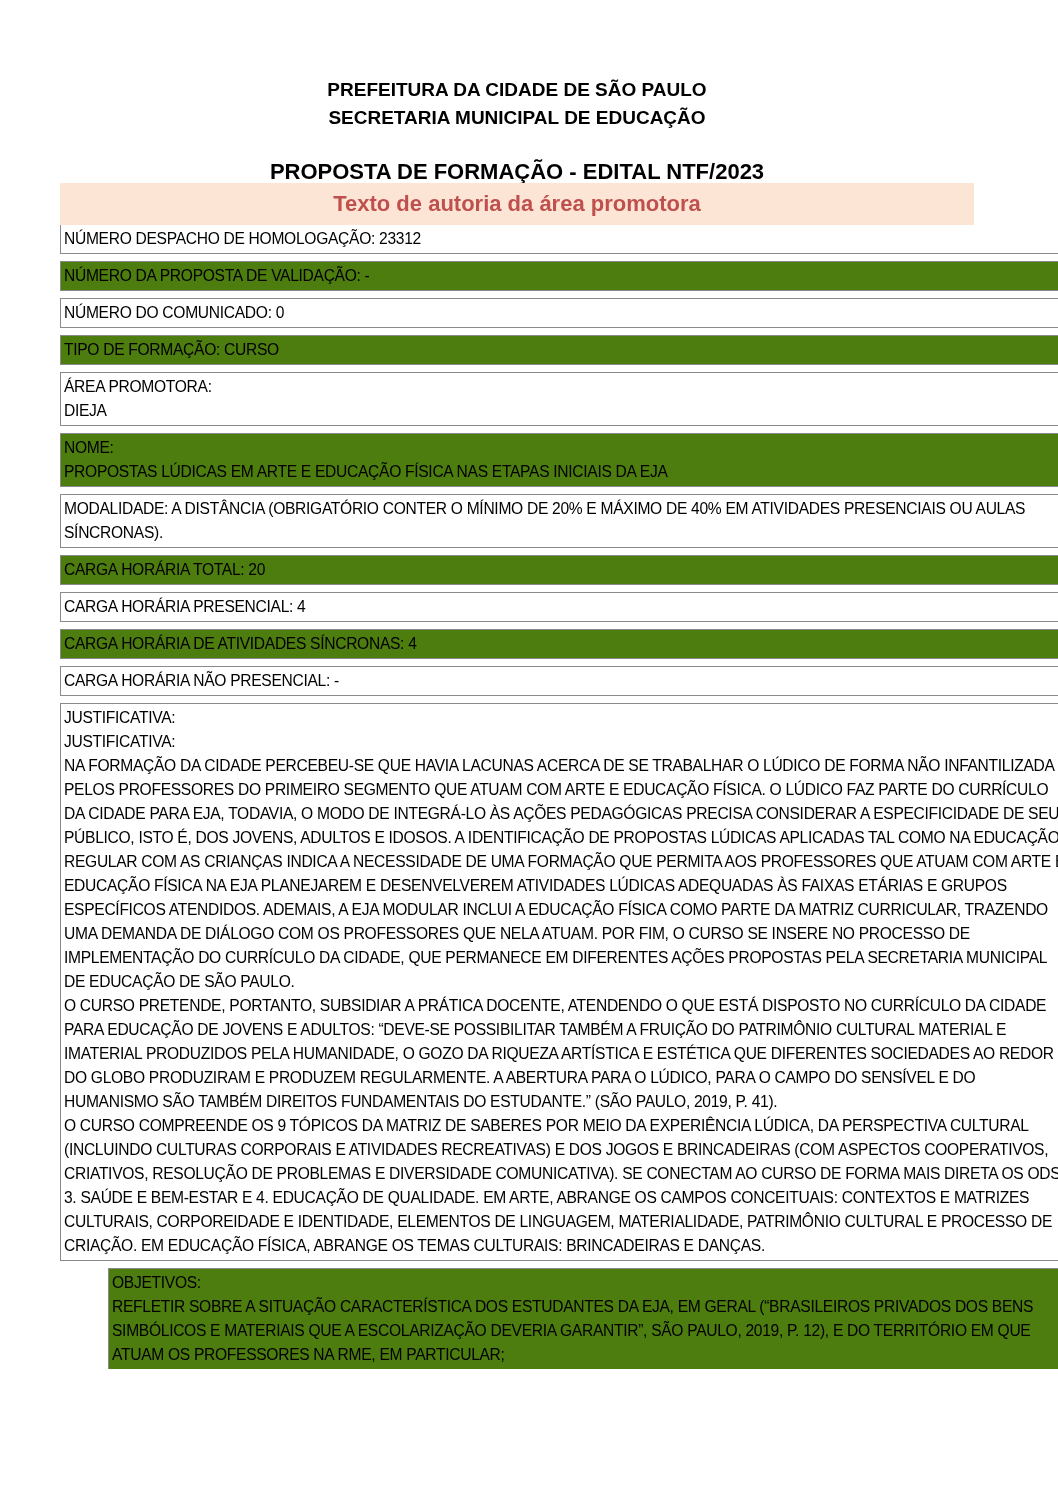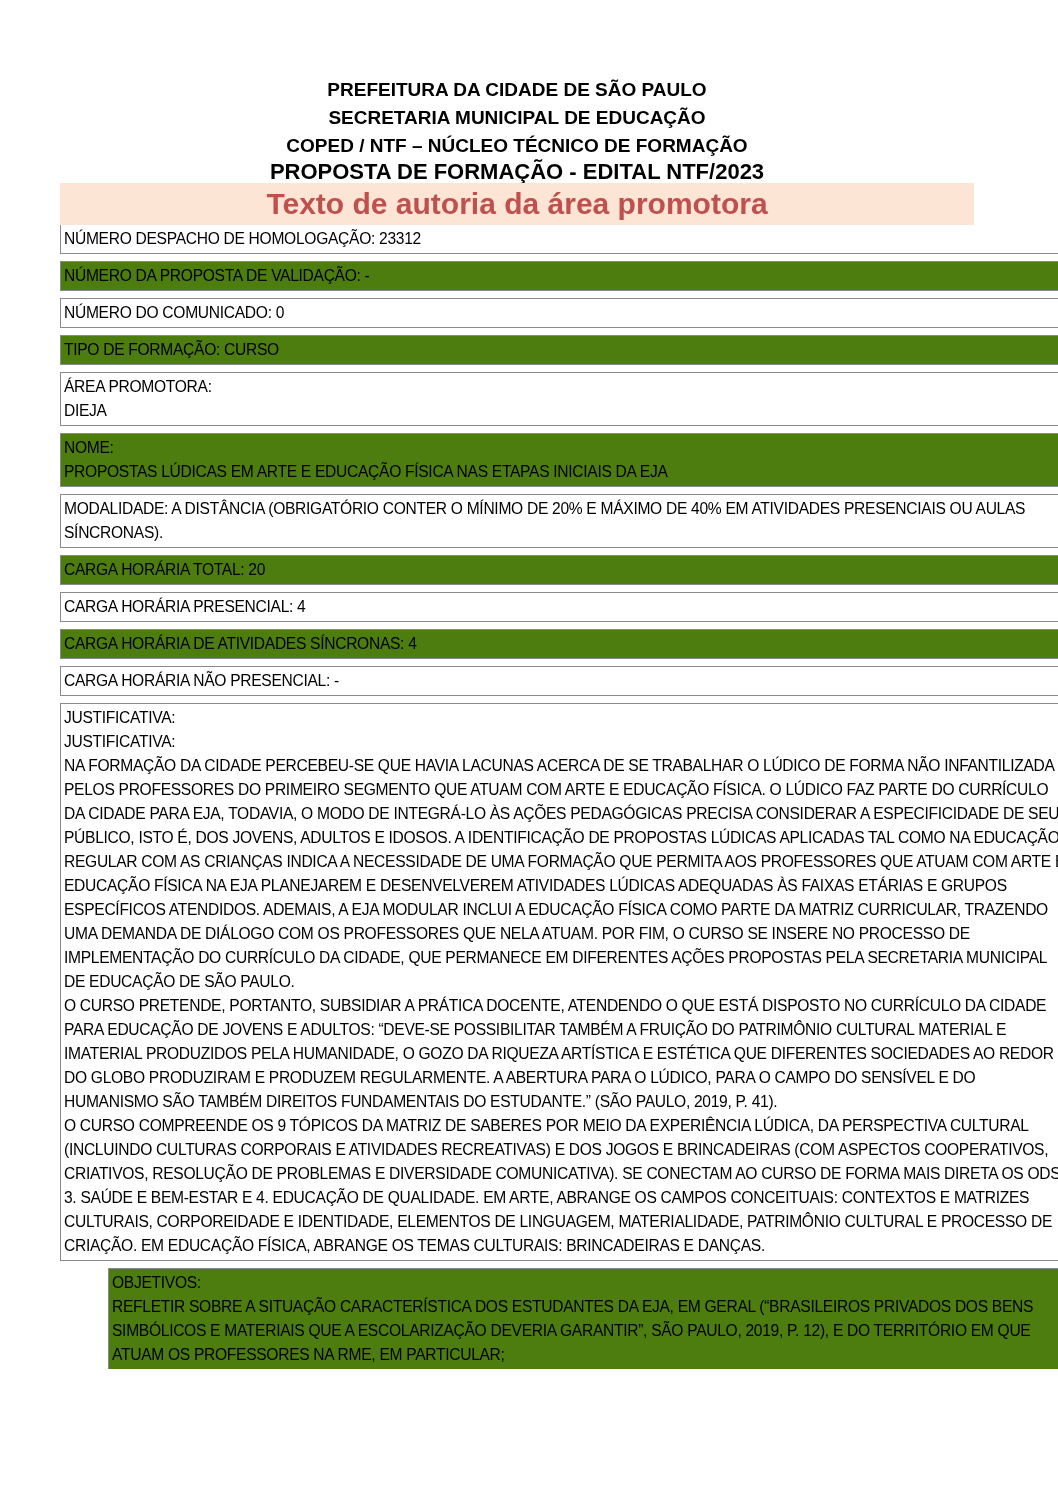--- a/index.html
+++ b/index.html
@@ -2,38 +2,37 @@
 <html><head>
 <meta charset="utf-8">
 <style>
   html, body { margin: 0; padding: 0; background: #ffffff; }
   body { width: 1058px; height: 1497px; position: relative; overflow: hidden;
          font-family: "Liberation Sans", sans-serif; color: #000; }
   .header { position: absolute; left: 60px; width: 914px; text-align: center; font-weight: bold; }
   .h1 { top: 76px; font-size: 19px; line-height: 28px; }
   .h4 { top: 157px; font-size: 22px; line-height: 30px; }
   .banner { position: absolute; left: 60px; top: 183px; width: 914px; height: 57px; background: #fde5d6;
-            color: #c0504d; font-weight: bold; font-size: 30px; text-align: center; line-height: 42px; }
+            color: #c0504d; font-weight: bold; font-size: 22px; text-align: center; line-height: 42px; }
   .rows { position: absolute; left: 60px; top: 225px; width: 1012px; }
   .row { box-sizing: border-box; border: 1px solid #8a8a8a; border-top: 1px solid #8a8a8a;
          padding: 2px 3px 2px 3px; font-size: 15.6px; line-height: 24px; margin-bottom: 7px;
          letter-spacing: -0.3px; }
   .row.peach { background: #4d7c0f; }
   .row.white { background: #ffffff; }
   .row .label-bold { font-weight: normal; }
   .row .para { white-space: normal; }
   .row.first { border-top: none; }
 </style>
 </head>
 <body>
 
 <div class="header h1">
   <div>PREFEITURA DA CIDADE DE SÃO PAULO</div>
   <div>SECRETARIA MUNICIPAL DE EDUCAÇÃO</div>
-  <div>COPED / NTF – NÚCLEO TÉCNICO DE FORMAÇÃO</div>
 </div>
 <div class="header h4">PROPOSTA DE FORMAÇÃO - EDITAL NTF/2023</div>
 <div class="banner">Texto de autoria da área promotora</div>
 
 <div class="rows">
   <div class="row white first">NÚMERO DESPACHO DE HOMOLOGAÇÃO:  23312</div>
   <div class="row peach">NÚMERO DA PROPOSTA DE VALIDAÇÃO:   -</div>
   <div class="row white">NÚMERO DO COMUNICADO:  0</div>
   <div class="row peach">TIPO DE FORMAÇÃO: CURSO</div>
   <div class="row white">

